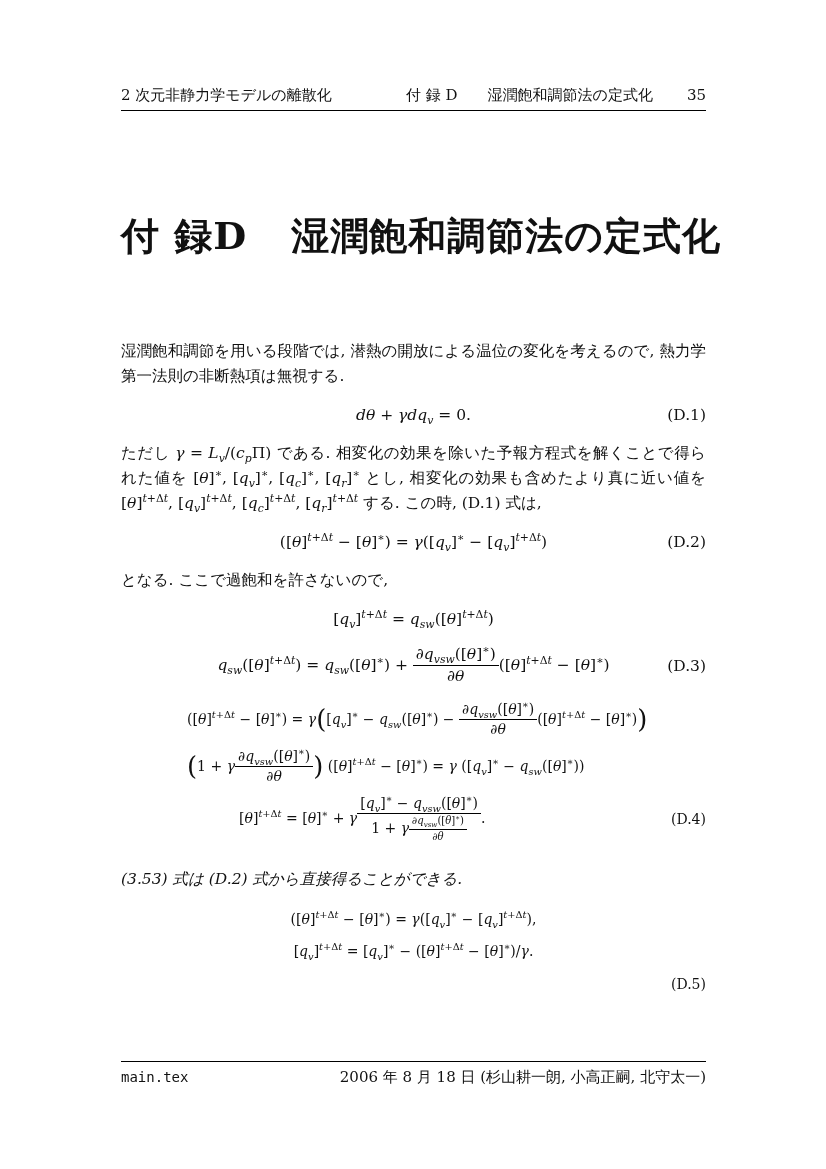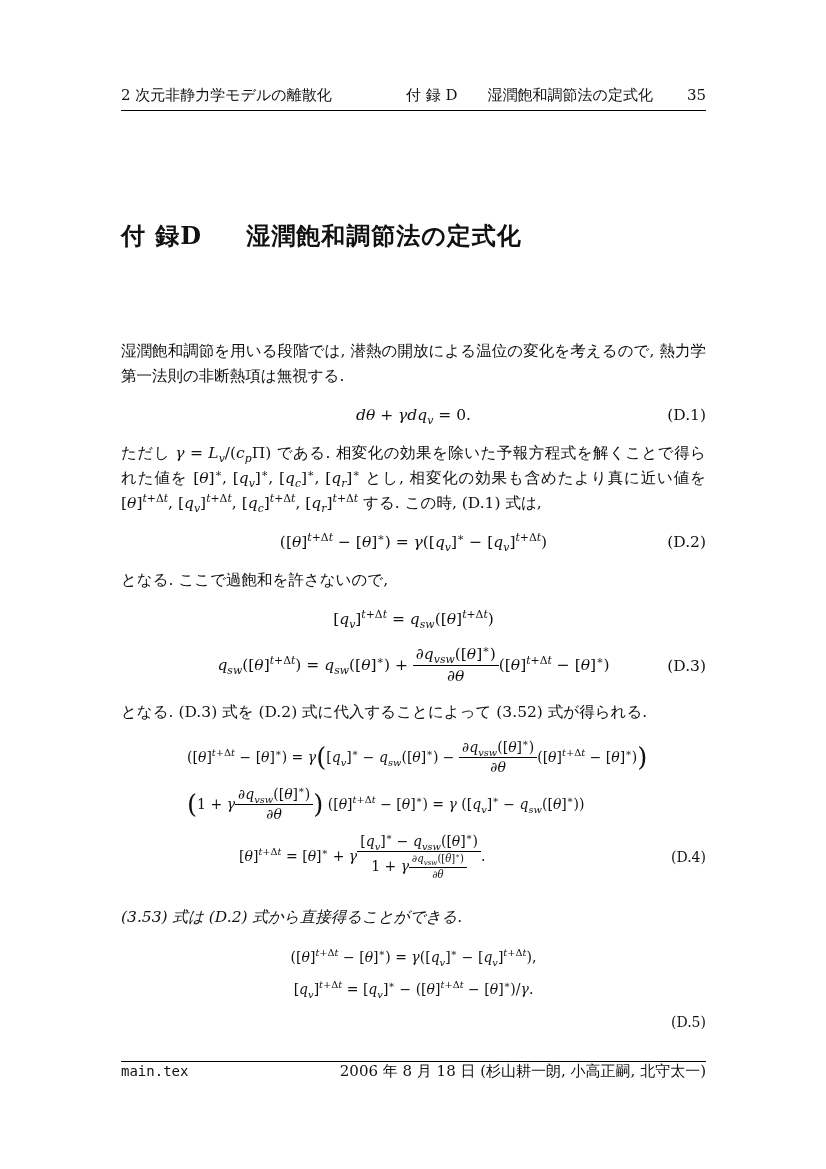--- a/index.html
+++ b/index.html
@@ -29,21 +29,21 @@
     padding-bottom: 6px;
     border-bottom: 1px solid #000;
   }
   .runhead .rh-left { flex: 0 0 auto; }
   .runhead .rh-spacer { flex: 1 1 auto; }
   .runhead .rh-center { flex: 0 0 auto; margin-right: 34px; }
   .runhead .rh-page { flex: 0 0 auto; }
   
   .chap-title {
     margin-top: 106px;
-    font-size: 24px;
+    font-size: 38px;
     font-weight: bold;
     line-height: 38px;
     letter-spacing: 1px;
     white-space: nowrap;
   }
   .chap-title .gap { display:inline-block; width: 44px; }
   
   .para {
     font-size: 15.5px;
     line-height: 25px;
@@ -92,20 +92,21 @@
   .frac .fd { display: block; border-top: 1px solid #000; padding: 1px 3px 0; }
   .frac.sm { font-size: 72%; }
   .bp { font-size: 1.85em; font-weight: 300; vertical-align: middle; line-height: 0; position: relative; top: -1px; }
   
   .footer {
     position: absolute;
     left: 121px;
     right: 120px;
     top: 1061px;
     border-top: 1px solid #000;
+    padding-top: 6px;
     display: flex;
     justify-content: space-between;
     align-items: baseline;
     font-size: 15px;
   }
   .footer .f-left { font-family: "DejaVu Sans Mono", monospace; font-size: 14px; }
 </style>
 </head>
 <body>
 
@@ -142,21 +143,20 @@
     <div class="eqrow">
       <span>[<i>q<sub>v</sub></i>]<sup><i>t</i>+Δ<i>t</i></sup> = <i>q<sub>sw</sub></i>([<i>θ</i>]<sup><i>t</i>+Δ<i>t</i></sup>)</span>
     </div>
 
 
     <div class="eqrow">
       <span><i>q<sub>sw</sub></i>([<i>θ</i>]<sup><i>t</i>+Δ<i>t</i></sup>) = <i>q<sub>sw</sub></i>([<i>θ</i>]<sup>∗</sup>) + <span class="frac"><span class="fn"><i>∂q<sub>vsw</sub></i>([<i>θ</i>]<sup>∗</sup>)</span><span class="fd"><i>∂θ</i></span></span>([<i>θ</i>]<sup><i>t</i>+Δ<i>t</i></sup> − [<i>θ</i>]<sup>∗</sup>)</span>
       <span class="eqnum">(D.3)</span>
     </div>
 
-    <p class="para p5">となる. (D.3) 式を (D.2) 式に代入することによって (3.52) 式が得られる.</p>
 
     <div class="eqblock">
       <div class="eqline indent1">([<i>θ</i>]<sup><i>t</i>+Δ<i>t</i></sup> − [<i>θ</i>]<sup>∗</sup>) = <i>γ</i><span class="bp">(</span>[<i>q<sub>v</sub></i>]<sup>∗</sup> − <i>q<sub>sw</sub></i>([<i>θ</i>]<sup>∗</sup>) − <span class="frac"><span class="fn"><i>∂q<sub>vsw</sub></i>([<i>θ</i>]<sup>∗</sup>)</span><span class="fd"><i>∂θ</i></span></span>([<i>θ</i>]<sup><i>t</i>+Δ<i>t</i></sup> − [<i>θ</i>]<sup>∗</sup>)<span class="bp">)</span></div>
       <div class="eqline indent2"><span class="bp">(</span>1 + <i>γ</i><span class="frac"><span class="fn"><i>∂q<sub>vsw</sub></i>([<i>θ</i>]<sup>∗</sup>)</span><span class="fd"><i>∂θ</i></span></span><span class="bp">)</span> ([<i>θ</i>]<sup><i>t</i>+Δ<i>t</i></sup> − [<i>θ</i>]<sup>∗</sup>) = <i>γ</i> ([<i>q<sub>v</sub></i>]<sup>∗</sup> − <i>q<sub>sw</sub></i>([<i>θ</i>]<sup>∗</sup>))</div>
       <div class="eqline indent3">
         <span>[<i>θ</i>]<sup><i>t</i>+Δ<i>t</i></sup> = [<i>θ</i>]<sup>∗</sup> + <i>γ</i><span class="frac"><span class="fn">[<i>q<sub>v</sub></i>]<sup>∗</sup> − <i>q<sub>vsw</sub></i>([<i>θ</i>]<sup>∗</sup>)</span><span class="fd">1 + <i>γ</i><span class="frac sm"><span class="fn"><i>∂q<sub>vsw</sub></i>([<i>θ</i>]<sup>∗</sup>)</span><span class="fd"><i>∂θ</i></span></span></span></span>.</span>
         <span class="eqnum">(D.4)</span>
       </div>
     </div>
 

